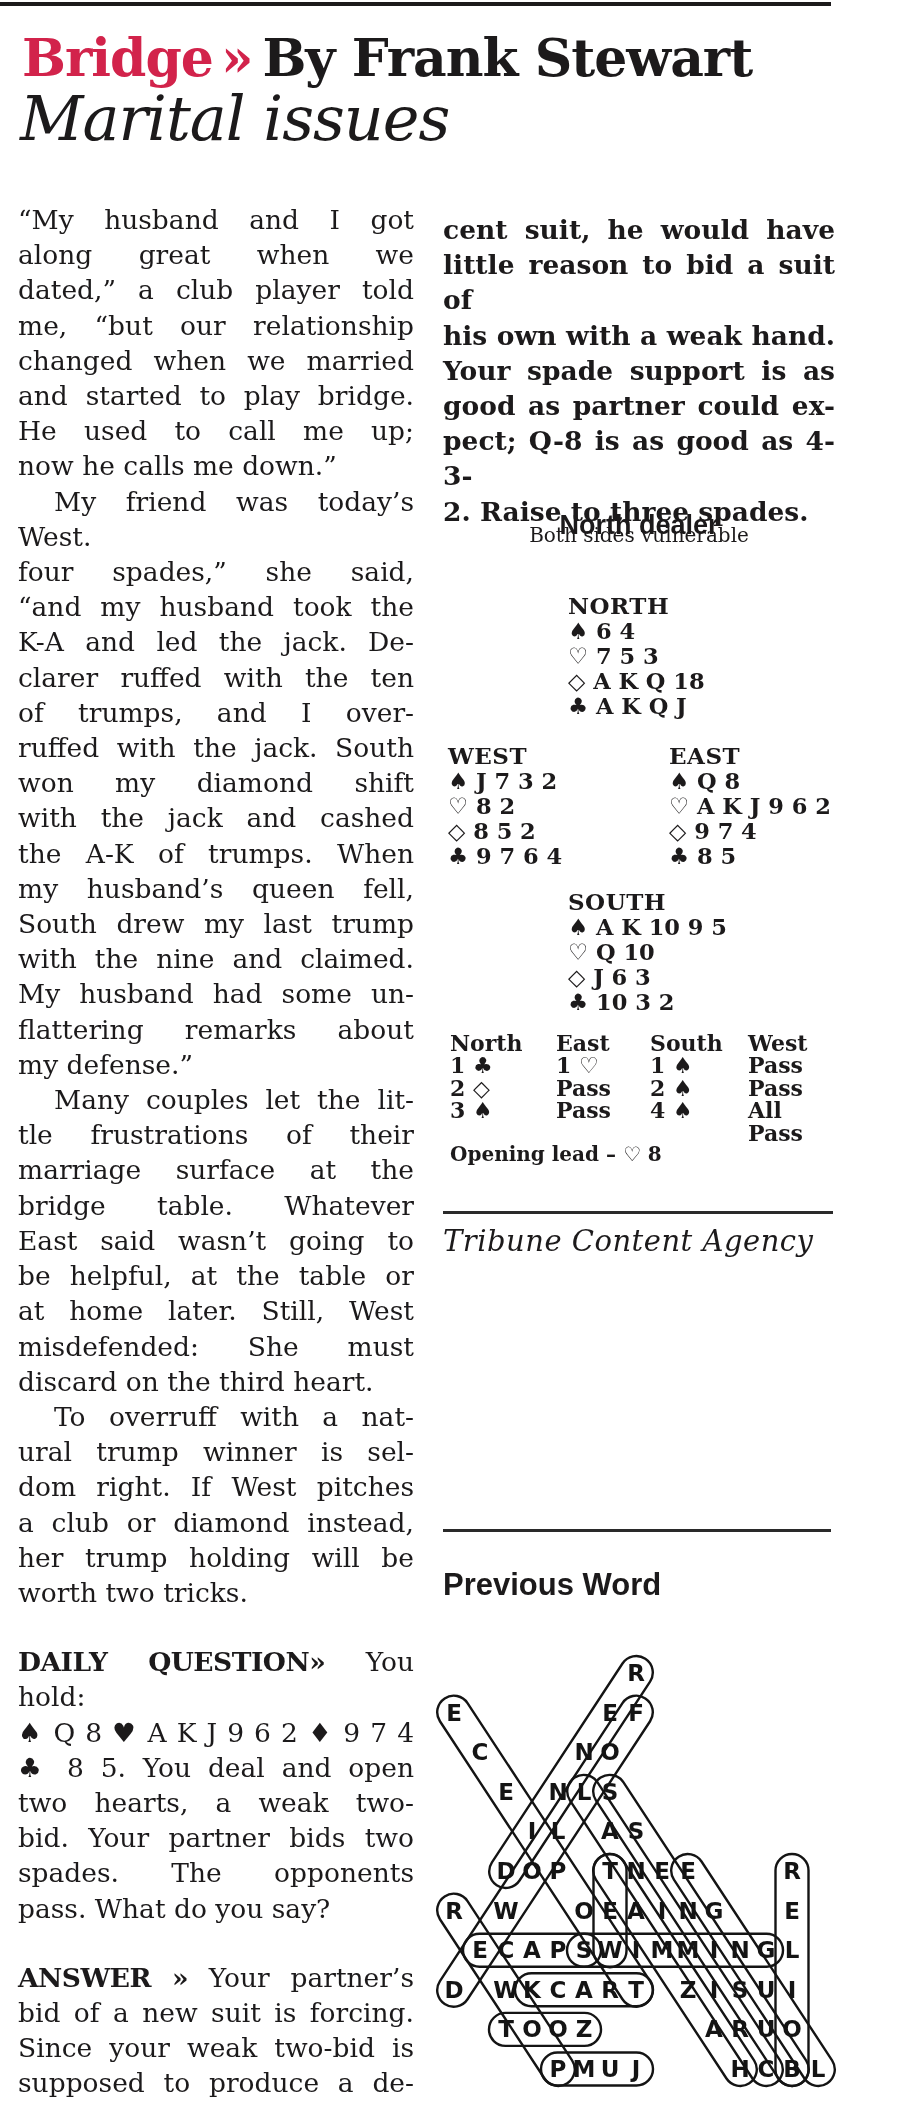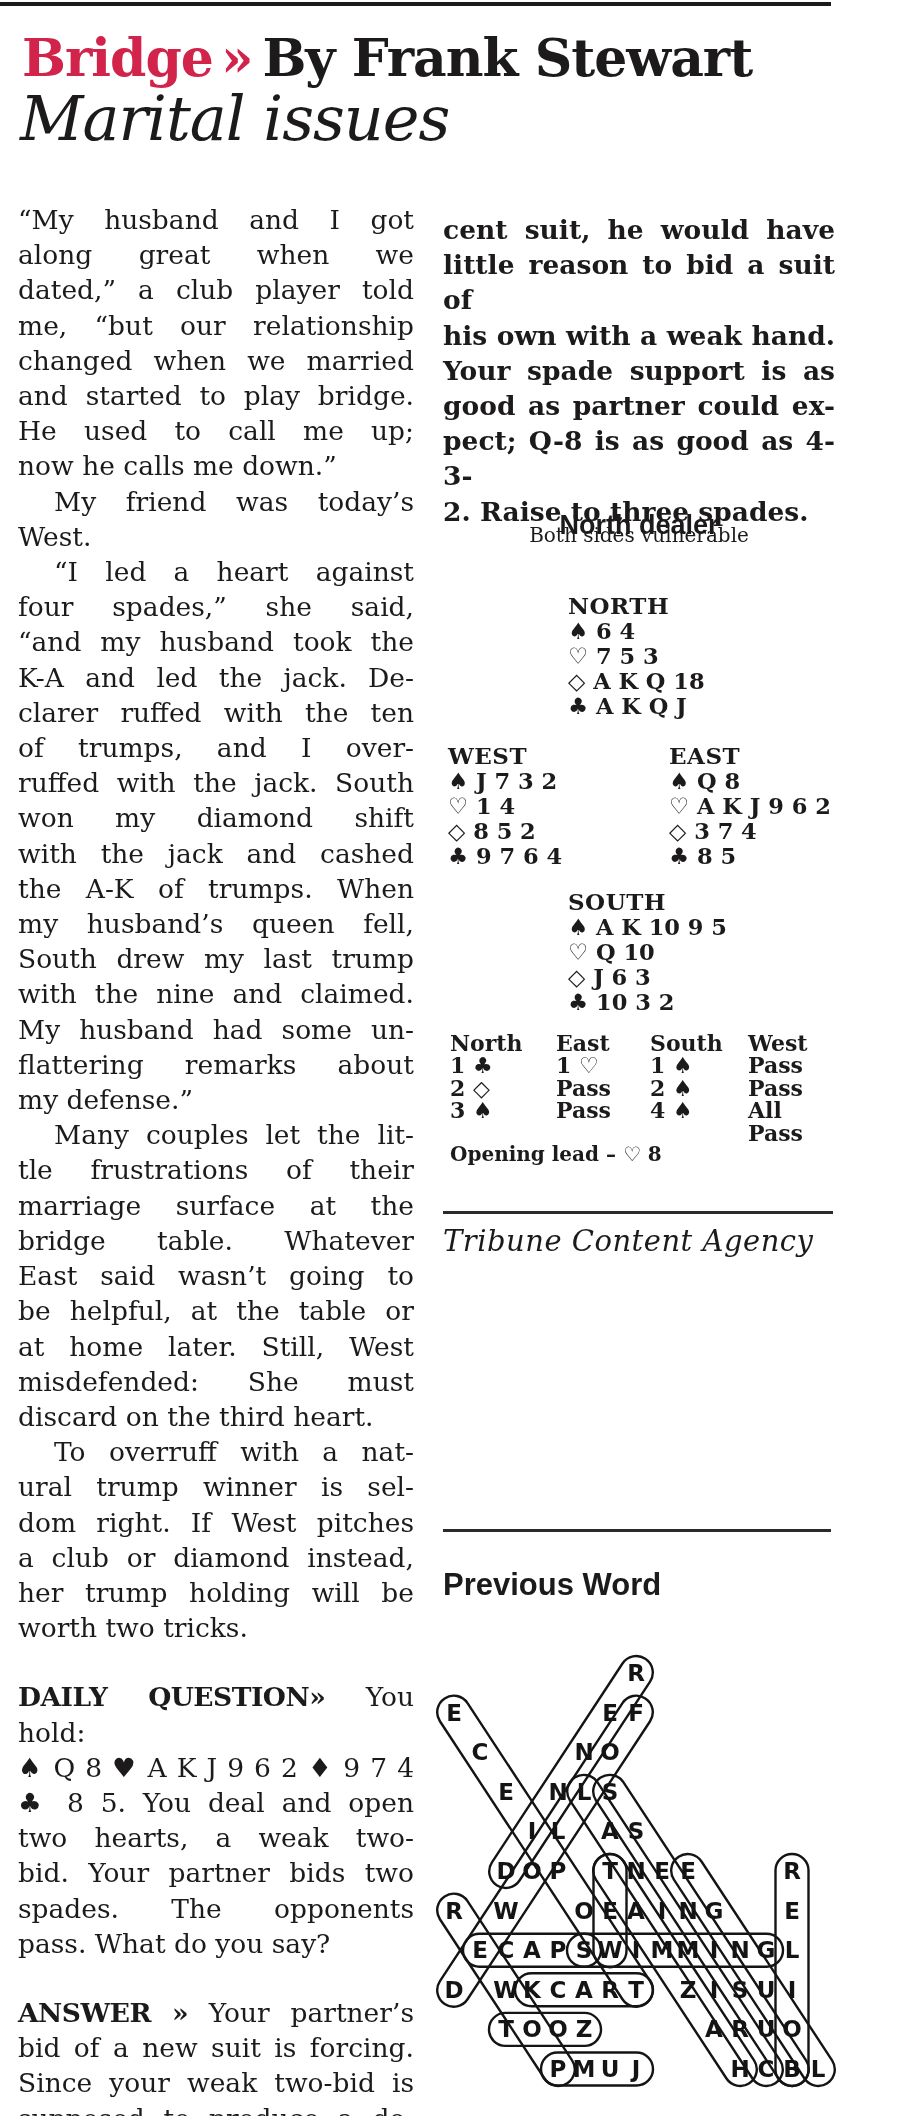--- a/index.html
+++ b/index.html
@@ -56,21 +56,20 @@
       <div class="bline">“My husband and I got</div>
       <div class="bline">along great when we</div>
       <div class="bline">dated,” a club player told</div>
       <div class="bline">me, “but our relationship</div>
       <div class="bline">changed when we married</div>
       <div class="bline">and started to play bridge.</div>
       <div class="bline">He used to call me up;</div>
       <div class="bline last">now he calls me down.”</div>
       <div class="bline indent">My friend was today’s</div>
       <div class="bline last">West.</div>
-      <div class="bline indent">“I led a heart against</div>
       <div class="bline">four spades,” she said,</div>
       <div class="bline">“and my husband took the</div>
       <div class="bline">K-A and led the jack. De-</div>
       <div class="bline">clarer ruffed with the ten</div>
       <div class="bline">of trumps, and I over-</div>
       <div class="bline">ruffed with the jack. South</div>
       <div class="bline">won my diamond shift</div>
       <div class="bline">with the jack and cashed</div>
       <div class="bline">the A-K of trumps. When</div>
       <div class="bline">my husband’s queen fell,</div>
@@ -125,29 +124,29 @@
       <div class="hand hand-north">
         <div class="hlabel">NORTH</div>
         <div>♠ 6 4</div>
         <div>♡ 7 5 3</div>
         <div>◇ A K Q 18</div>
         <div>♣ A K Q J</div>
       </div>
       <div class="hand hand-west">
         <div class="hlabel">WEST</div>
         <div>♠ J 7 3 2</div>
-        <div>♡ 1 4</div>
+        <div>♡ 8 2</div>
         <div>◇ 8 5 2</div>
         <div>♣ 9 7 6 4</div>
       </div>
       <div class="hand hand-east">
         <div class="hlabel">EAST</div>
         <div>♠ Q 8</div>
         <div>♡ A K J 9 6 2</div>
-        <div>◇ 3 7 4</div>
+        <div>◇ 9 7 4</div>
         <div>♣ 8 5</div>
       </div>
       <div class="hand hand-south">
         <div class="hlabel">SOUTH</div>
         <div>♠ A K 10 9 5</div>
         <div>♡ Q 10</div>
         <div>◇ J 6 3</div>
         <div>♣ 10 3 2</div>
       </div>
     </div>

